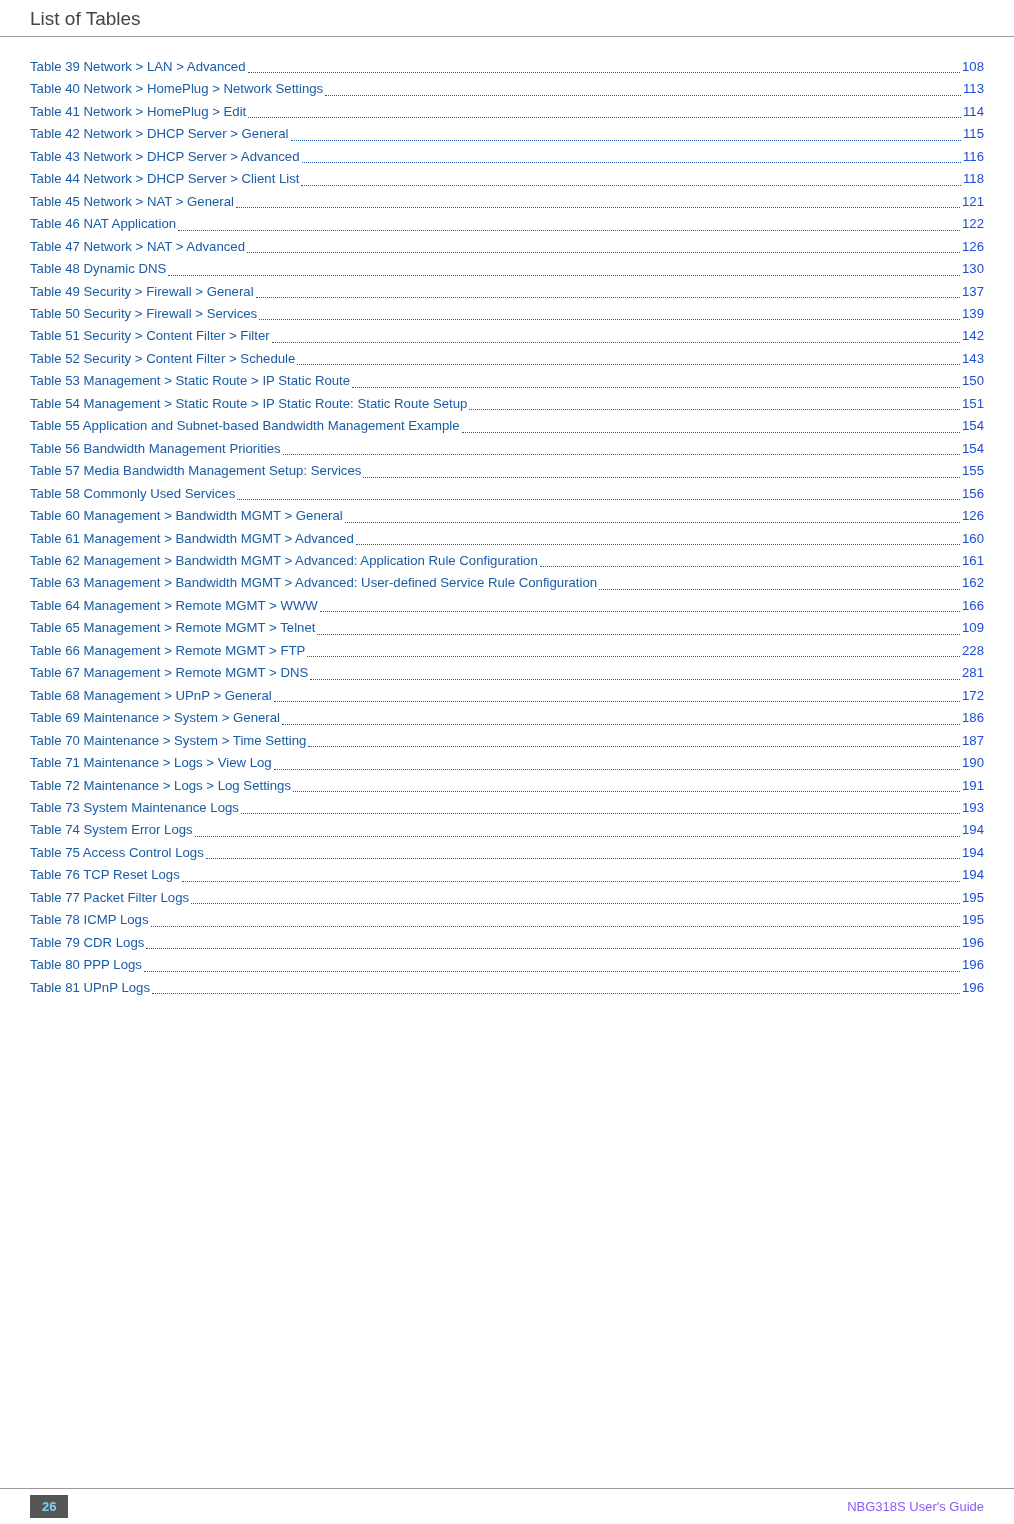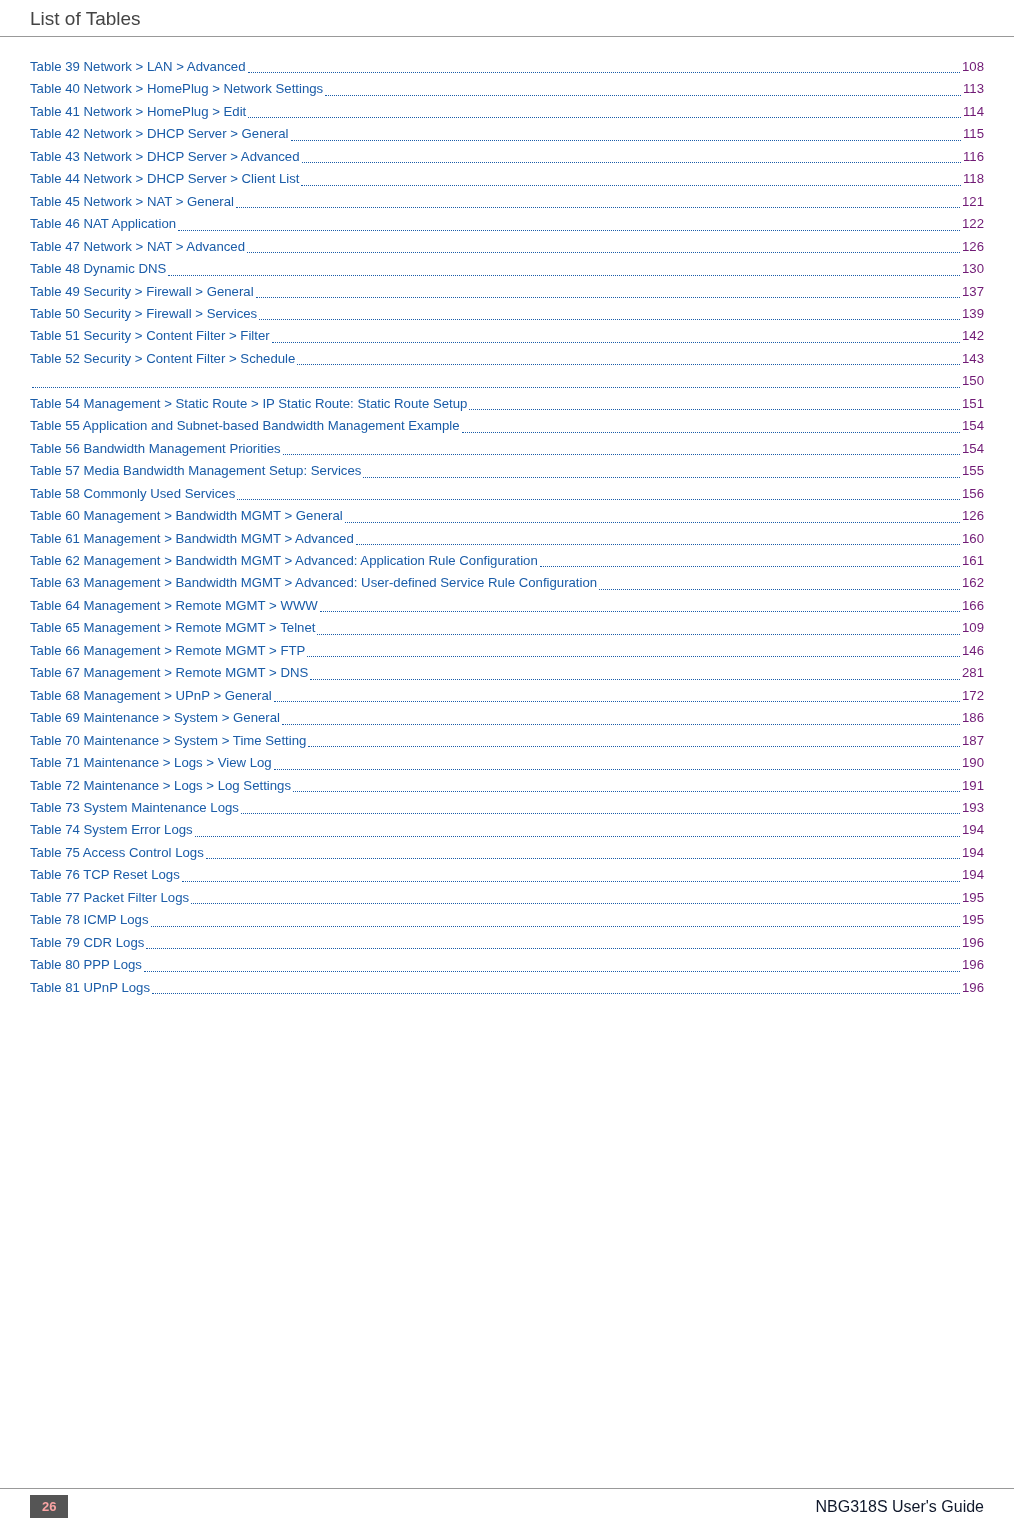--- a/index.html
+++ b/index.html
@@ -43,45 +43,45 @@
       white-space: nowrap;
       display: flex;
       align-items: flex-end;
     }
     .dots-inner {
       width: 100%;
       border-bottom: 1px dotted #1a5ca8;
       margin-bottom: 4px;
     }
     .table-entry .page-num {
-      color: #701a75;
+      color: #1d4ed8;
       flex-shrink: 0;
       white-space: nowrap;
     }
     .page-footer {
       position: absolute;
       bottom: 0;
       left: 0;
       right: 0;
       display: flex;
       justify-content: space-between;
       align-items: center;
       border-top: 1px solid #999;
       padding: 6px 30px;
     }
     .footer-page-num {
       background: #555;
-      color: #fca5a5;
+      color: #7dd3fc;
       font-size: 13px;
       font-weight: bold;
       padding: 4px 12px;
     }
     .footer-title {
-      font-size: 16px;
-      color: #0f172a;
+      font-size: 13px;
+      color: #8b5cf6;
     }
   </style>
 </head>
 <body>
 
 <div class="page-header">
   <span>List of Tables</span>
 </div>
 
 <div class="content">
@@ -178,20 +178,21 @@
       <span class="page-num">142</span>
     </div>
       <div class="table-entry">
       <a href="#">Table 52 Security &gt; Content Filter &gt; Schedule</a>
       <div class="dots">
           <div class="dots-inner"></div>
         </div>
       <span class="page-num">143</span>
     </div>
       <div class="table-entry">
+      <a href="#">Table 53 Management &gt; Static Route &gt; IP Static Route</a>
       <div class="dots">
           <div class="dots-inner"></div>
         </div>
       <span class="page-num">150</span>
     </div>
       <div class="table-entry">
       <a href="#">Table 54 Management &gt; Static Route &gt; IP Static Route: Static Route Setup</a>
       <div class="dots">
           <div class="dots-inner"></div>
         </div>
@@ -265,21 +266,21 @@
       <div class="dots">
           <div class="dots-inner"></div>
         </div>
       <span class="page-num">109</span>
     </div>
       <div class="table-entry">
       <a href="#">Table 66 Management &gt; Remote MGMT &gt; FTP</a>
       <div class="dots">
           <div class="dots-inner"></div>
         </div>
-      <span class="page-num">146</span>
+      <span class="page-num">228</span>
     </div>
       <div class="table-entry">
       <a href="#">Table 67 Management &gt; Remote MGMT &gt; DNS</a>
       <div class="dots">
           <div class="dots-inner"></div>
         </div>
       <span class="page-num">281</span>
     </div>
       <div class="table-entry">
       <a href="#">Table 68 Management &gt; UPnP &gt; General</a>

